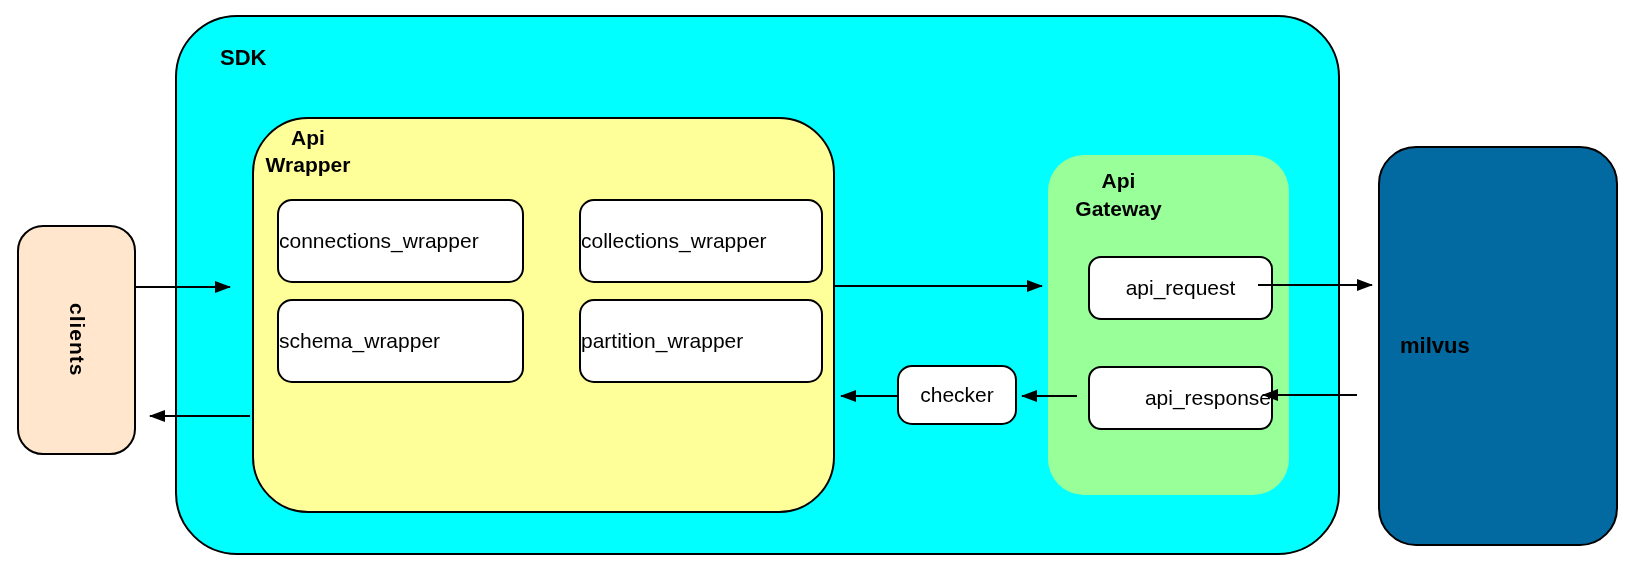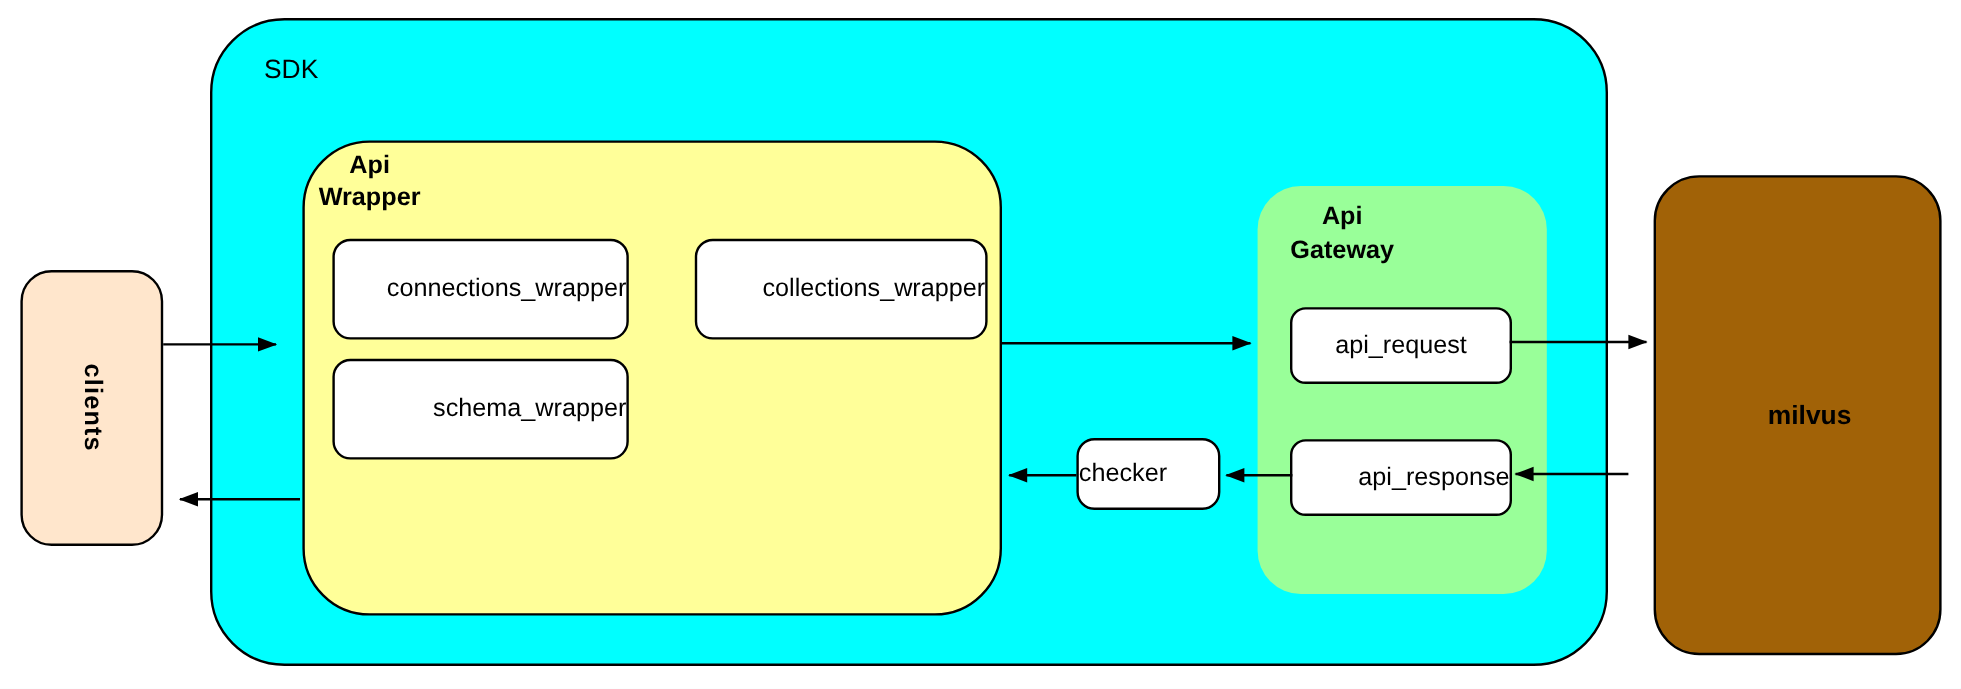--- a/index.html
+++ b/index.html
@@ -21,73 +21,73 @@
     font-weight:bold; font-size:21px; letter-spacing:1px;
   }
 
   
   .sdk {
     left:175px; top:15px; width:1165px; height:540px;
     background:#00FFFF; border-radius:62px;
   }
   .sdk-label {
     position:absolute; left:43px; top:28px;
-    font-weight:normal; font-size:22px;
+    font-weight:bold; font-size:22px;
   }
 
   
   .api-wrapper {
     left:252px; top:117px; width:583px; height:396px;
     background:#FFFF99; border-radius:56px;
   }
   .api-wrapper-label {
     position:absolute; left:4px; top:5px; width:100px;
     text-align:center; font-weight:bold; font-size:21px;
     line-height:27px; white-space:pre-line;
   }
   .wbox {
     position:absolute; width:243px; height:80px;
     background:#ffffff; border:2.5px solid #000; border-radius:15px;
-    display:flex; align-items:center; justify-content:flex-end;
+    display:flex; align-items:center; justify-content:flex-start;
     font-size:21px;
   }
   .wb-r1 { top:80px; }  .wb-r2 { top:180px; }  .wb-r3 { top:280px; }
   .wb-c1 { left:23px; } .wb-c2 { left:325px; width:240px; }
 
   
   .api-gateway {
     left:1048px; top:155px; width:241px; height:340px;
     background:#99FF99; border-radius:36px;
   }
   .api-gateway-label {
     position:absolute; left:18px; top:12px; width:105px;
     text-align:center; font-weight:bold; font-size:21px;
     line-height:28px; white-space:pre-line;
   }
   .gbox {
-    position:absolute; left:27px; width:181px; height:60px;
+    position:absolute; left:40px; width:181px; height:60px;
     background:#ffffff; border:2.5px solid #000; border-radius:13px;
     display:flex; align-items:center; justify-content:center;
     font-size:21px;
   }
   .gb-req { top:101px; }  .gb-resp { top:211px;justify-content:flex-end; }
 
   
   .checker {
     left:897px; top:365px; width:120px; height:60px;
     background:#ffffff; border:2.5px solid #000; border-radius:15px;
-    display:flex; align-items:center; 
+    display:flex; align-items:center; justify-content:center;
     font-size:21px;
   }
 
   
   .milvus {
     left:1378px; top:146px; width:240px; height:400px;
-    background:#a16207; border-radius:38px;
-    display:flex; align-items:center; justify-content:center;
+    background:#0369a1; border-radius:38px;
+    display:flex; align-items:center; 
     font-weight:bold; font-size:22px;padding-left:20px;
   }
 
   .edges { position:absolute; left:0; top:0; width:1634px; height:574px; pointer-events:none; }
 </style>
 </head>
 <body>
 
 <div class="canvas">
 
@@ -103,20 +103,23 @@
     <div class="api-wrapper-label">Api
 Wrapper</div>
     <div class="wbox wb-r1 wb-c1">
       <span>connections_wrapper</span>
     </div>
     <div class="wbox wb-r1 wb-c2">
       <span>collections_wrapper</span>
     </div>
     <div class="wbox wb-r2 wb-c1">
       <span>schema_wrapper</span>
+    </div>
+    <div class="wbox wb-r2 wb-c2">
+      <span>partition_wrapper</span>
     </div>
   </div>
 
   <div class="node checker">
     <span>checker</span>
   </div>
 
   <div class="node api-gateway">
     <div class="api-gateway-label">Api
 Gateway</div>

